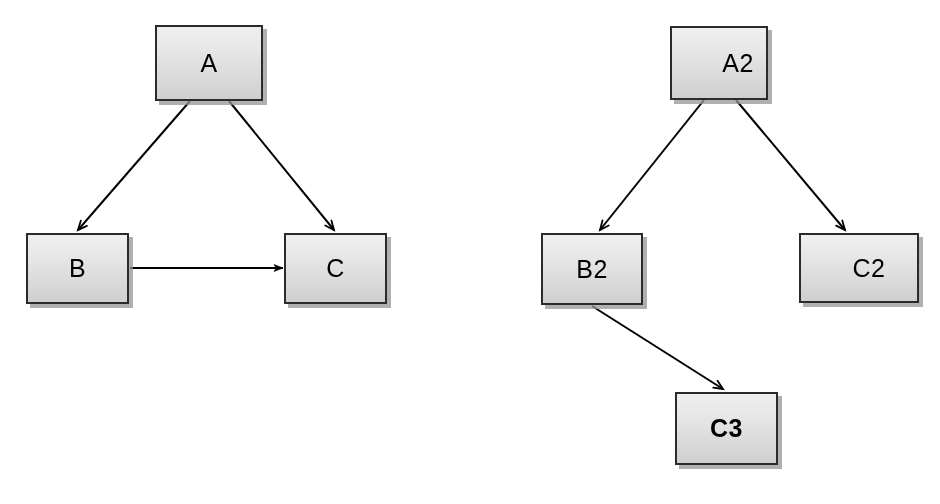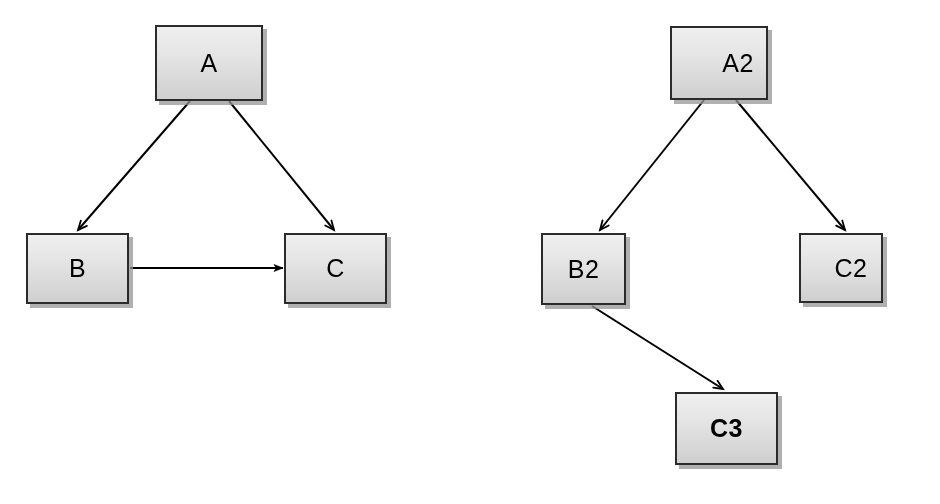--- a/index.html
+++ b/index.html
@@ -83,25 +83,25 @@
   </div>
 
   <div class="node" style="left:284px; top:233px; width:103px; height:71px;">
     <span class="node-label">C</span>
   </div>
 
   <div class="node" style="left:670px; top:26px; width:98px; height:74px;padding-left:38px;">
     <span class="node-label">A2</span>
   </div>
 
-  <div class="node" style="left:541px; top:233px; width:85px; height:72px;">
+  <div class="node" style="left:541px; top:233px; width:102px; height:72px;">
     <span class="node-label">B2</span>
   </div>
 
-  <div class="node" style="left:799px; top:233px; width:84px; height:70px;padding-left:20px;">
+  <div class="node" style="left:799px; top:233px; width:120px; height:70px;padding-left:20px;">
     <span class="node-label">C2</span>
   </div>
 
   <div class="node" style="left:675px; top:392px; width:103px; height:73px;font-weight:bold;">
     <span class="node-label">C3</span>
   </div>
 
 </div>
 
 </body></html>

